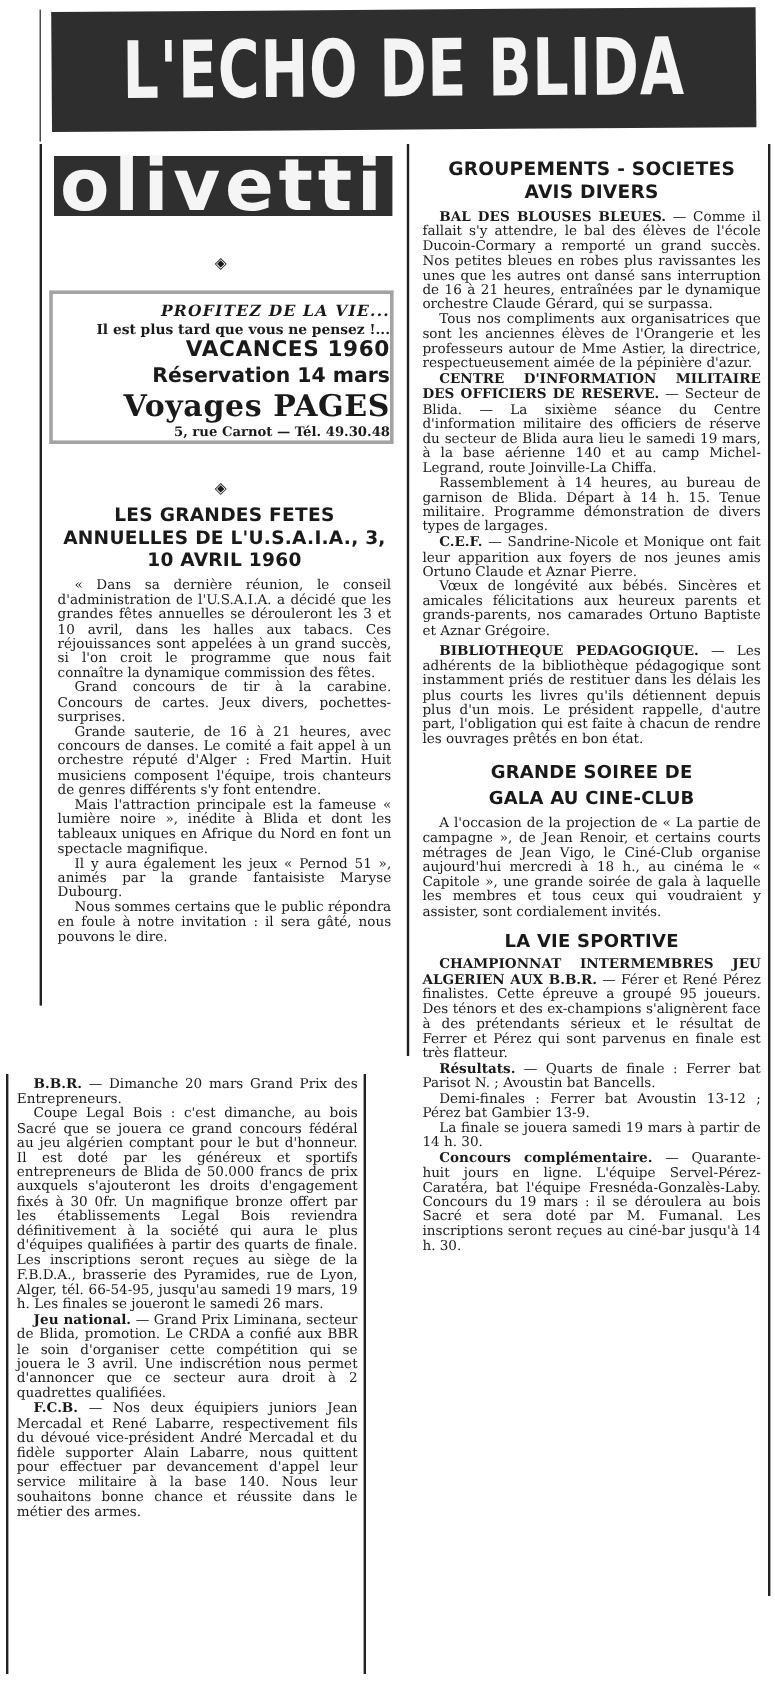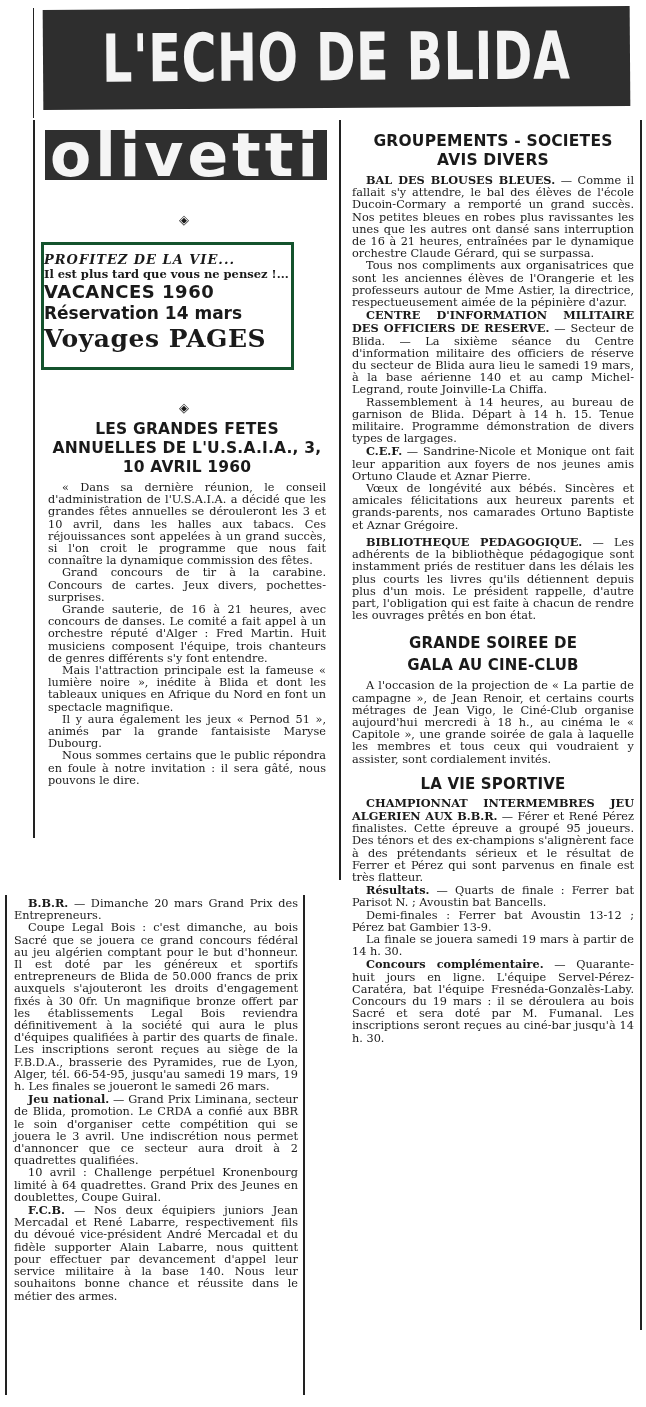--- a/index.html
+++ b/index.html
@@ -7,21 +7,21 @@
   .abs { position:absolute; }
   .masthead { left:43px; top:8px; width:587px; height:100px; background:#2e2e2e; transform:rotate(-0.4deg);
     display:flex; align-items:center; justify-content:center; }
   .masthead span { font-family:"DejaVu Sans", sans-serif; font-weight:bold; color:#f4f4f4; font-size:66px;
     letter-spacing:1px; transform:scaleX(0.72); white-space:nowrap; display:inline-block; line-height:1; }
   .vline { background:#222; }
   .olivetti { left:45px; top:130px; width:282px; height:50px; background:#2f2f2f;
     display:flex; align-items:center; justify-content:center; }
   .olivetti span { font-family:"DejaVu Sans", sans-serif; font-weight:bold; color:#f5f5f5; font-size:60px; letter-spacing:4px; line-height:1; }
   .ornament { font-size:13px; text-align:center; width:20px; height:16px; line-height:16px; }
-  .adbox { left:41px; top:242px; width:253px; height:128px; border:3px solid #14532d; box-sizing:border-box; text-align:left; padding-top:7px; }
+  .adbox { left:41px; top:242px; width:287px; height:128px; border:3px solid #a3a3a3; box-sizing:border-box; text-align:right; padding-top:7px; }
   .ad-l1 { font-style:italic; font-weight:bold; font-size:13px; letter-spacing:1px; line-height:15px; }
   .ad-l2 { font-size:11.5px; font-weight:bold; line-height:14px; }
   .ad-l3 { font-family:"DejaVu Sans", sans-serif; font-size:18px; font-weight:bold; line-height:22px; letter-spacing:0.5px; }
   .ad-l4 { font-family:"DejaVu Sans", sans-serif; font-size:17px; font-weight:bold; line-height:21px; }
   .ad-l5 { font-size:25px; font-weight:bold; line-height:29px; letter-spacing:0.5px; }
   .ad-l6 { font-size:11px; font-weight:bold; line-height:13px; }
   .headline { font-family:"DejaVu Sans", sans-serif; font-weight:bold; text-align:center; font-size:16px; line-height:20px; letter-spacing:0.2px; }
   .col { font-size:11.3px; line-height:12.2px; text-align:justify; }
   .col p { margin:0; text-indent:14px; }
   .col b { font-weight:bold; }
@@ -42,20 +42,21 @@
   <span>olivetti</span>
 </div>
 <div class="abs ornament" style="left:174px;top:212px;">◈</div>
 
 <div class="abs adbox">
   <div class="ad-l1">PROFITEZ DE LA VIE...</div>
   <div class="ad-l2">Il est plus tard que vous ne pensez !...</div>
   <div class="ad-l3">VACANCES 1960</div>
   <div class="ad-l4">Réservation 14 mars</div>
   <div class="ad-l5">Voyages PAGES</div>
+  <div class="ad-l6">5, rue Carnot — Tél. 49.30.48</div>
 </div>
 
 <div class="abs ornament" style="left:174px;top:400px;">◈</div>
 
 <div class="abs" style="left:48px;top:420px;width:278px;">
   <div class="headline" style="font-size:15.5px;line-height:19px;">LES GRANDES FETES ANNUELLES DE L'U.S.A.I.A., 3, 10 AVRIL 1960</div>
   <div class="col" style="margin-top:5px;">
     <p>« Dans sa dernière réunion, le conseil d'administration de l'U.S.A.I.A. a décidé que les grandes fêtes annuelles se dérouleront les 3 et 10 avril, dans les halles aux tabacs. Ces réjouissances sont appelées à un grand succès, si l'on croit le programme que nous fait connaître la dynamique commission des fêtes.</p>
     <p>Grand concours de tir à la carabine. Concours de cartes. Jeux divers, pochettes-surprises.</p>
     <p>Grande sauterie, de 16 à 21 heures, avec concours de danses. Le comité a fait appel à un orchestre réputé d'Alger : Fred Martin. Huit musiciens composent l'équipe, trois chanteurs de genres différents s'y font entendre.</p>
@@ -65,21 +66,20 @@
   </div>
 </div>
 
 <div class="abs vline" style="left:5px;top:895px;width:1.5px;height:500px;"></div>
 <div class="abs vline" style="left:303px;top:895px;width:1.5px;height:500px;"></div>
 <div class="abs" style="left:14px;top:897px;width:284px;">
   <div class="col">
     <p><b>B.B.R.</b><span> — Dimanche 20 mars Grand Prix des Entrepreneurs.</span></p>
     <p><span>Coupe Legal Bois : c'est dimanche, au bois Sacré que se jouera ce grand concours fédéral au jeu algérien comptant pour le but d'honneur. Il est doté par les généreux et sportifs entrepreneurs de Blida de 50.000 francs de prix auxquels s'ajouteront les droits d'engagement fixés à 30 0fr. Un magnifique bronze offert par les établissements Legal Bois reviendra définitivement à la société qui aura le plus d'équipes qualifiées à partir des quarts de finale. Les inscriptions seront reçues au siège de la F.B.D.A., brasserie des Pyramides, rue de Lyon, Alger, tél. 66-54-95, jusqu'au samedi 19 mars, 19 h. Les finales se joueront le samedi 26 mars.</span></p>
     <p><b>Jeu national.</b><span> — Grand Prix Liminana, secteur de Blida, promotion. Le CRDA a confié aux BBR le soin d'organiser cette compétition qui se jouera le 3 avril. Une indiscrétion nous permet d'annoncer que ce secteur aura droit à 2 quadrettes qualifiées.</span></p>
-    <p><span>10 avril : Challenge perpétuel Kronenbourg limité à 64 quadrettes. Grand Prix des Jeunes en doublettes, Coupe Guiral.</span></p>
     <p><b>F.C.B.</b><span> — Nos deux équipiers juniors Jean Mercadal et René Labarre, respectivement fils du dévoué vice-président André Mercadal et du fidèle supporter Alain Labarre, nous quittent pour effectuer par devancement d'appel leur service militaire à la base 140. Nous leur souhaitons bonne chance et réussite dans le métier des armes.</span></p>
   </div>
 </div>
 
 <div class="abs" style="left:352px;top:132px;width:282px;">
   <div class="headline" style="font-size:15.5px;line-height:19px;">GROUPEMENTS - SOCIETES AVIS DIVERS</div>
   <div class="col" style="margin-top:4px;">
     <p><b>BAL DES BLOUSES BLEUES.</b><span> — Comme il fallait s'y attendre, le bal des élèves de l'école Ducoin-Cormary a remporté un grand succès. Nos petites bleues en robes plus ravissantes les unes que les autres ont dansé sans interruption de 16 à 21 heures, entraînées par le dynamique orchestre Claude Gérard, qui se surpassa.</span></p>
     <p><span>Tous nos compliments aux organisatrices que sont les anciennes élèves de l'Orangerie et les professeurs autour de Mme Astier, la directrice, respectueusement aimée de la pépinière d'azur.</span></p>
     <p><b>CENTRE D'INFORMATION MILITAIRE DES OFFICIERS DE RESERVE.</b><span> — Secteur de Blida. — La sixième séance du Centre d'information militaire des officiers de réserve du secteur de Blida aura lieu le samedi 19 mars, à la base aérienne 140 et au camp Michel-Legrand, route Joinville-La Chiffa.</span></p>

